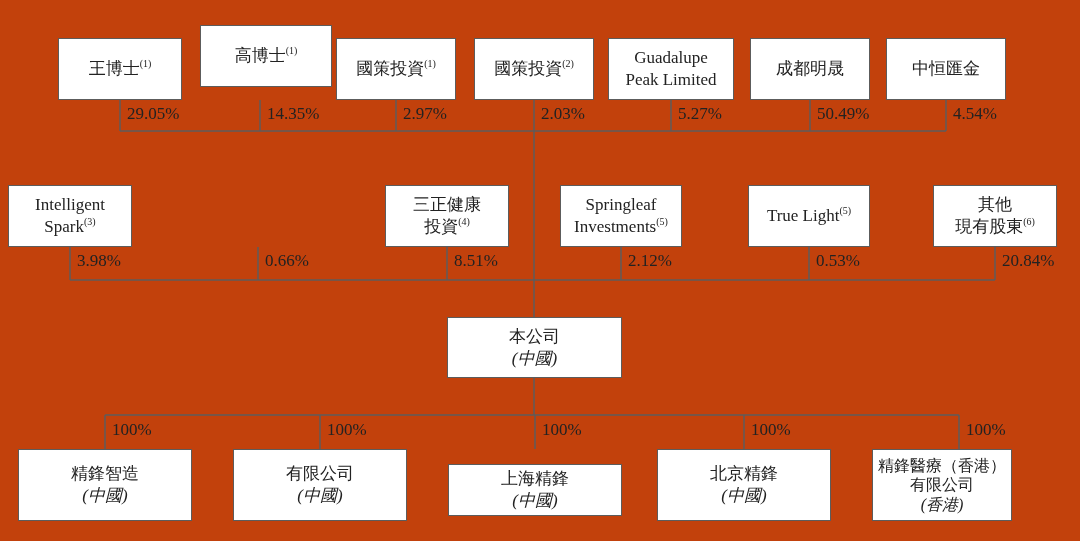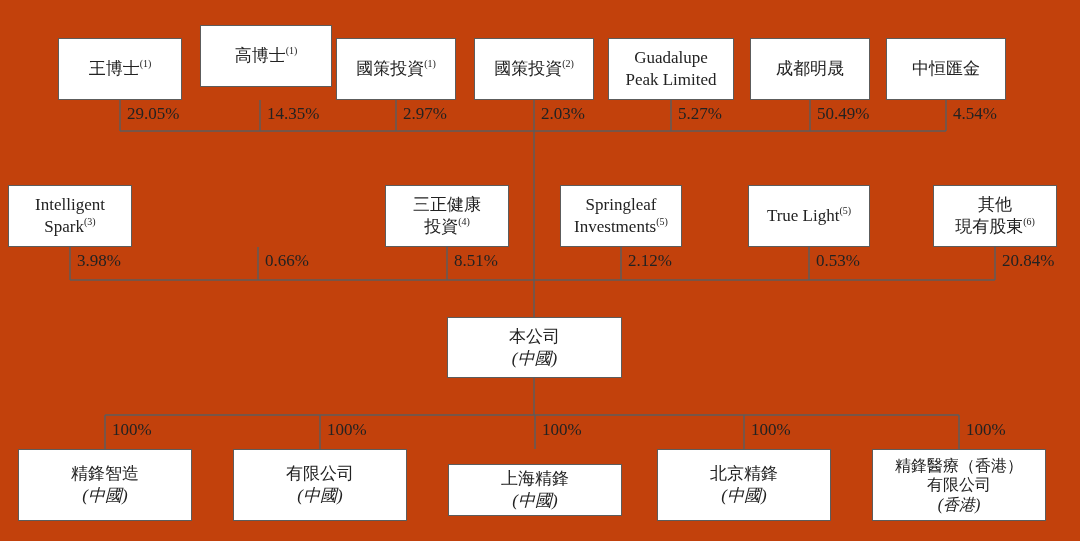--- a/index.html
+++ b/index.html
@@ -175,19 +175,19 @@
     <div class="region">(中國)</div>
   </div>
   <div class="box" style="left:448px;top:464px;width:174px;height:52px">
     <div class="lbl">上海精鋒</div>
     <div class="region">(中國)</div>
   </div>
   <div class="box" style="left:657px;top:449px;width:174px;height:72px">
     <div class="lbl">北京精鋒</div>
     <div class="region">(中國)</div>
   </div>
-  <div class="box" style="left:872px;top:449px;width:174px;height:72px;font-size:16px;line-height:1.22">
+  <div class="box" style="left:872px;top:449px;width:140px;height:72px;font-size:16px;line-height:1.22">
     <div class="lbl">精鋒醫療（香港）
 有限公司</div>
     <div class="region">(香港)</div>
   </div>
 
 </div>
 
 </body></html>

